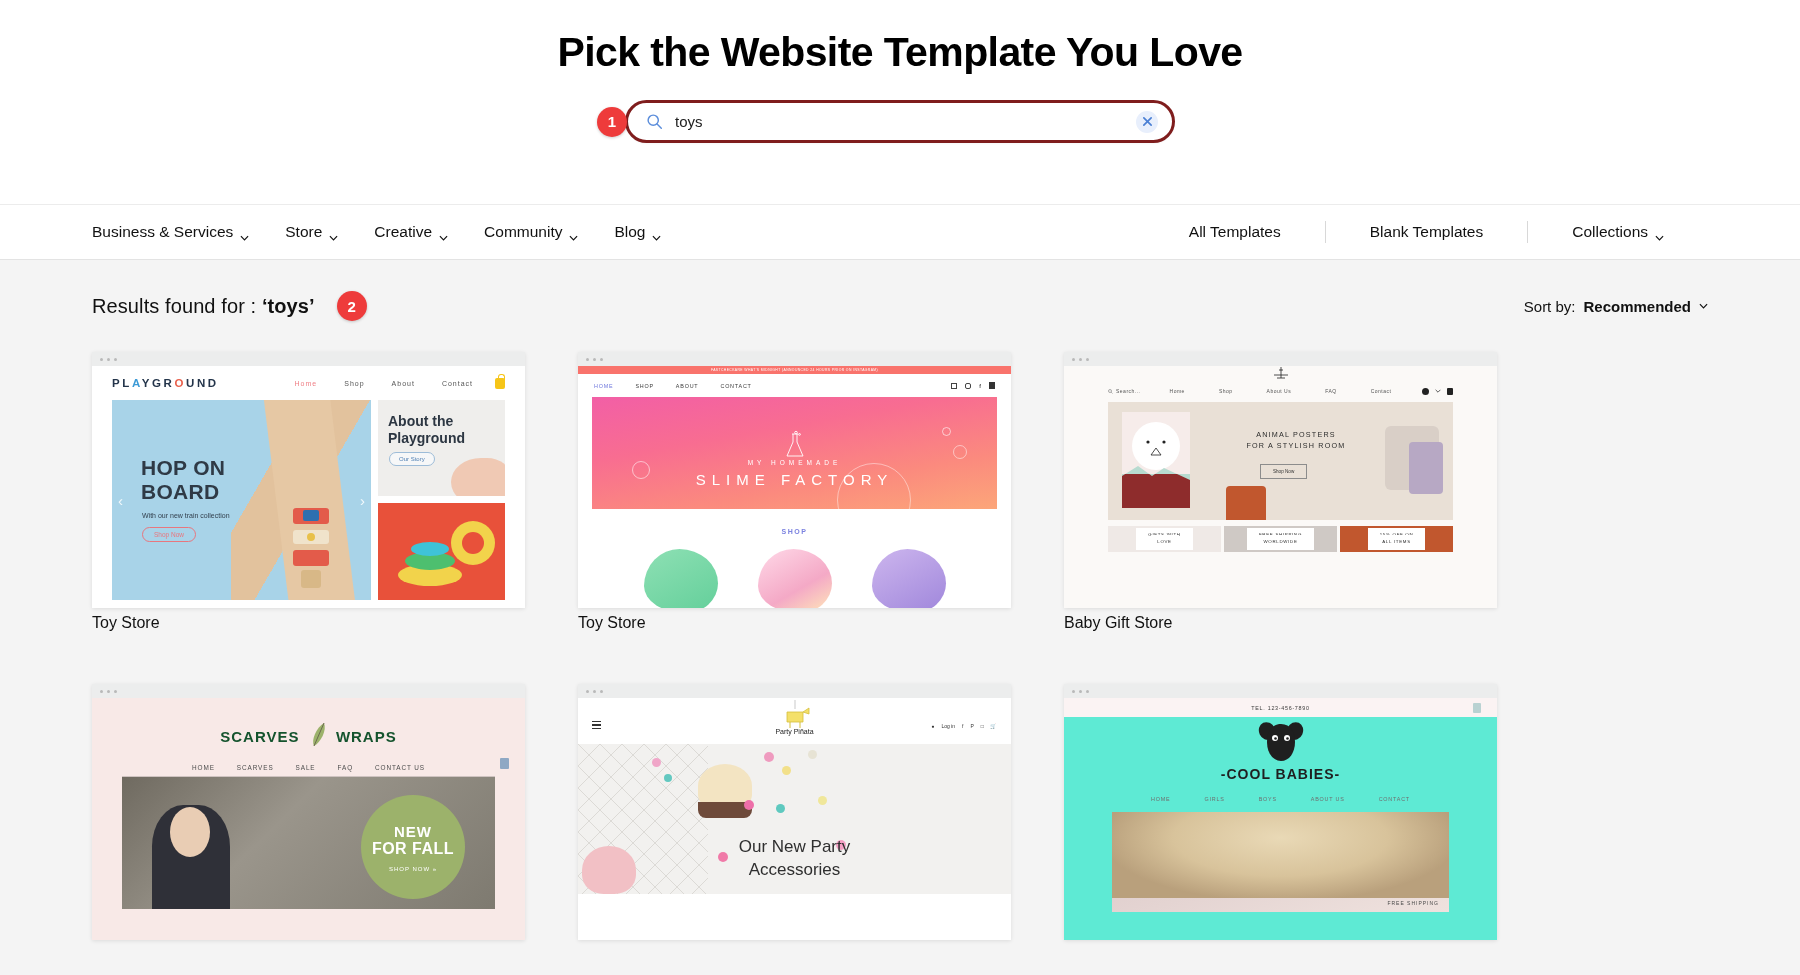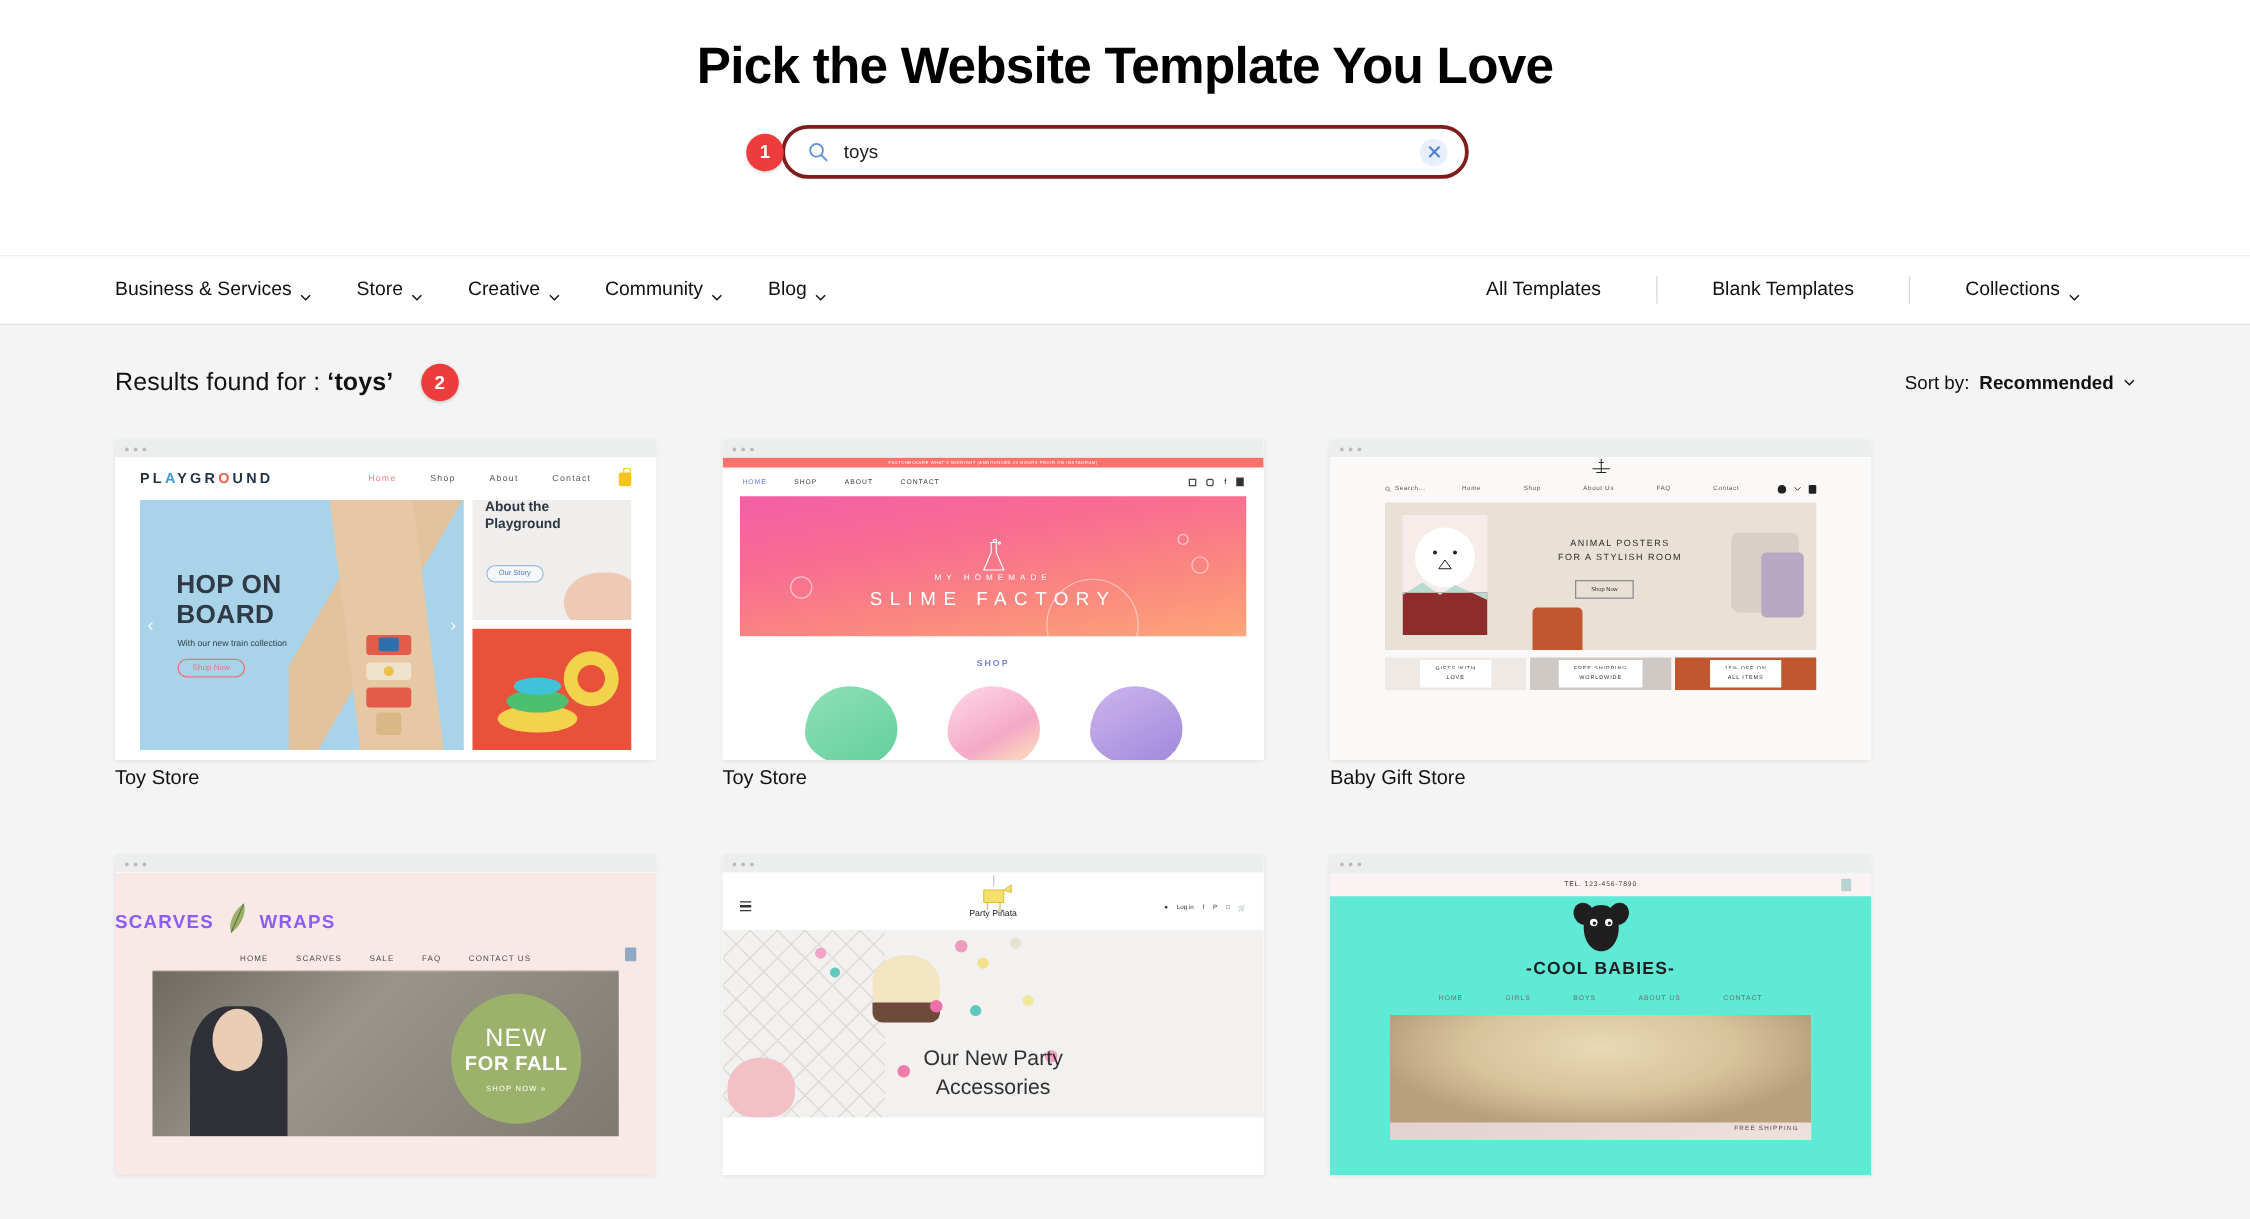--- a/index.html
+++ b/index.html
@@ -155,21 +155,21 @@
   .pg-track { position:absolute; right:-10px; top:-14px; width:150px; height:230px;
     background: linear-gradient(120deg, transparent 30%, #e2c29d 30%, #e2c29d 52%, transparent 52%); }
   .pg-track2 { position:absolute; right:28px; top:-10px; width:66px; height:230px; background:#e6c8a4; transform: rotate(-7deg); }
   .pg-train { position:absolute; right:34px; bottom:8px; width:52px; height:86px; }
   .pg-ht { position: absolute; left: 29px; top: 56px; font-size: 21px; font-weight: bold; color: #2f3a46; line-height: 1.12; letter-spacing: 0.3px; }
   .pg-sub { position: absolute; left: 30px; top: 112px; font-size: 7px; color: #33404e; }
   .pg-btn { position:absolute; left:30px; top:127px; font-size:6.5px; color:#e8767e; border:1px solid #e8767e; border-radius:9px; padding:3px 11px; }
   .pg-arrow { position:absolute; top:50%; transform:translateY(-50%); color:#fff; font-size:15px; opacity:.85; }
   .pg-right { width: 127px; display: flex; flex-direction: column; gap: 7px; }
   .pg-about { flex: 0 0 96px; background: #efeeec; position: relative; overflow:hidden;}
-  .pg-about h4 { position:absolute; left:10px; top:0; font-size:11px; font-weight:bold; color:#2c3642; line-height:1.18; }
+  .pg-about h4 { position:absolute; left:10px; top:13px; font-size:14px; font-weight:bold; color:#2c3642; line-height:1.18; }
   .pg-about .ob { position:absolute; left:11px; top:52px; font-size:6px; color:#4e7fb3; border:1px solid #9dbcd8; border-radius:8px; padding:3px 9px; background:#f6f7f8;}
   .pg-hand { position:absolute; right:-6px; bottom:-10px; width:60px; height:48px; background:#f0c9b4; border-radius:50% 40% 30% 50%; }
   .pg-toys { flex:1 1 auto; background:#e8513a; position:relative; overflow:hidden; }
   .ring { position:absolute; border-radius:50%; }
 
   
   .sl-banner { height:8px; background:#f9736c; display:flex;align-items:center;justify-content:center; }
   .sl-banner span { font-size:3.4px; color:#fff; letter-spacing:.4px; }
   .sl-nav { height:23px; display:flex; align-items:center; padding:0 16px; }
   .sl-nav .lk { font-size:5.4px; letter-spacing:.8px; color:#3a3a3a; margin-right:22px; }
@@ -198,26 +198,26 @@
   .lr-room { margin:8px 44px 0; height:118px; background:#e9e0d6; position:relative; overflow:hidden; }
   .lr-poster { position:absolute; left:14px; top:10px; width:68px; height:96px; background:#f6ecea; }
   .lr-h { position:absolute; left:108px; top:28px; width:160px; text-align:center; font-size:7.2px; letter-spacing:1.2px; color:#2b2b2b; line-height:1.5; }
   .lr-btn { position:absolute; left:152px; top:62px; font-size:4.6px; border:1px solid #8c8c8c; padding:4px 12px; color:#333; }
   .lr-tiles { display:flex; gap:3px; margin:6px 44px 0; height:26px; }
   .lr-tile { flex:1 1 0; position:relative; display:flex; align-items:center; justify-content:center; }
   .lr-tile span { font-size:4.4px; letter-spacing:.7px; color:#2b2b2b; text-align:center; line-height:1.5; background:#fff; padding:4px 6px; }
 
   
   .sc { background:#f8e9e7; height:100%; position:relative; }
-  .sc-logo { text-align:left; padding-top:22px; font-size:15px; letter-spacing:1px; color:#8b5cf6; font-weight:bold; }
+  .sc-logo { text-align:center; padding-top:22px; font-size:15px; letter-spacing:1px; color:#14532d; font-weight:bold; }
   .sc-nav { display:flex; justify-content:center; gap:22px; font-size:6.4px; color:#4b4b4b; letter-spacing:.9px; margin-top:14px; padding-bottom:5px; border-bottom:1px solid #cfc3c1; margin-left:30px; margin-right:30px; position:relative;}
   .sc-bag { position:absolute; right:-14px; top:-6px; width:9px;height:11px;background:#8fa8c4; border-radius:1px;}
   .sc-photo { margin:0 30px; height:132px; background: linear-gradient(135deg,#6f6a60,#9a958b 40%,#7e7a70); position:relative; overflow:hidden; }
   .sc-circle { position:absolute; right:30px; top:18px; width:104px;height:104px;border-radius:50%; background:#9cb26b; display:flex;flex-direction:column;align-items:center;justify-content:center;color:#fff;}
-  .sc-circle .n { font-size:20px; font-weight:normal; letter-spacing:1px;}
+  .sc-circle .n { font-size:15px; font-weight:bold; letter-spacing:1px;}
   .sc-circle .f { font-size:16px; font-weight:bold; letter-spacing:.5px;}
   .sc-circle .s { font-size:6px; letter-spacing:1px; margin-top:8px;}
 
   
   .pp { background:#fff; height:100%; }
   .pp-top { display:flex; align-items:center; padding:10px 14px 0; position:relative; height:46px;}
   .pp-burger div { width:9px;height:1.3px;background:#333;margin-bottom:2px;}
   .pp-logo { position:absolute; left:0; right:0; text-align:center; font-size:7px; color:#222; top:30px;}
   .pp-pinata { position:absolute; left:50%; transform:translateX(-50%); top:2px; }
   .pp-soc { margin-left:auto; display:flex; gap:7px; align-items:center; font-size:5px; color:#333;}

